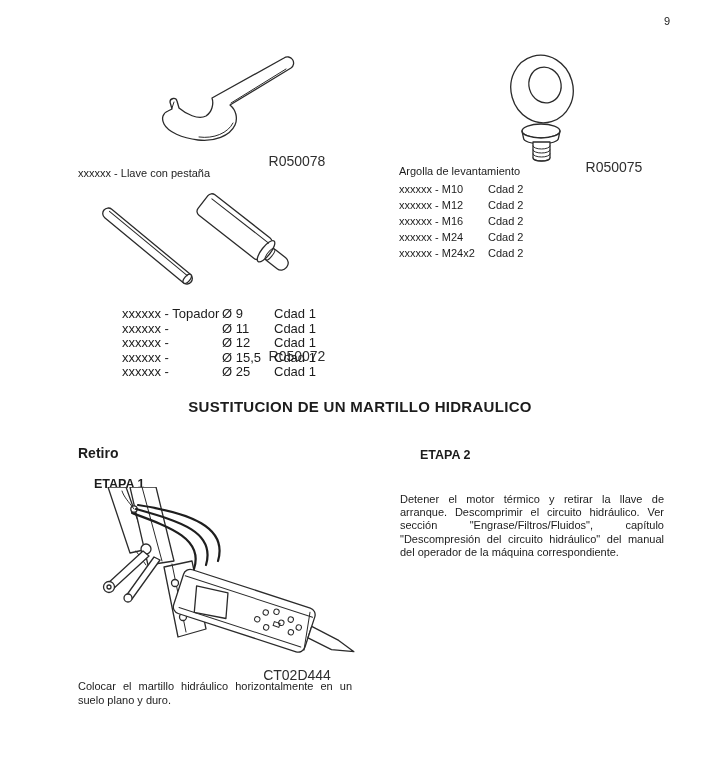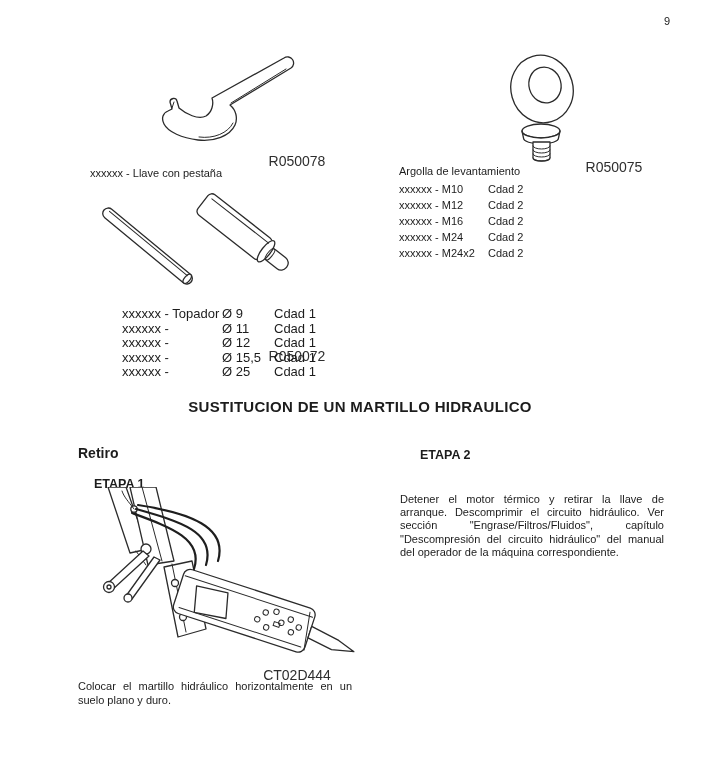--- a/index.html
+++ b/index.html
@@ -43,21 +43,21 @@
       C 20,48 26,47 27,51
       L29,58
       C 36,64 48,70 56,66
       C 62,62 64,54 62,48
       Z"></path>
     <path class="ln2" d="M83,73 C 78,83 64,89 49,87"></path>
     <path class="ln2" d="M81,53 L136,19"></path>
     <path class="ln2" d="M22,58 L24,52"></path>
   </svg>
   <div class="abs ref" style="left:242px; top:153px; width:110px;">R050078</div>
-  <div class="abs txt" style="left:78px; top:167px;margin-left:12px;">xxxxxx - Llave con pestaña</div>
+  <div class="abs txt" style="left:78px; top:167px;">xxxxxx - Llave con pestaña</div>
 
   <svg class="abs" style="left:500px; top:52px;" width="88" height="112" viewBox="0 0 88 112">
     <ellipse class="ln" cx="42" cy="37" rx="31" ry="34" transform="rotate(-16 42 37)"></ellipse>
     <ellipse class="ln" cx="45" cy="33" rx="16" ry="18" transform="rotate(-16 45 33)"></ellipse>
     <path class="ln" d="M22,79 a19,7 0 0 1 38,0 a19,7 0 0 1 -38,0 z"></path>
     <path class="ln" d="M22,79 a19,7 0 0 0 38,0 l-1.5,7 a17.5,6 0 0 1 -35,0 z"></path>
     <path class="ln" d="M33,90 h17 v16 a8.5,3 0 0 1 -17,0 z"></path>
     <path class="ln2" d="M33,94 a8.5,3 0 0 0 17,0"></path>
     <path class="ln2" d="M33,98 a8.5,3 0 0 0 17,0"></path>
     <path class="ln2" d="M33,102 a8.5,3 0 0 0 17,0"></path>

